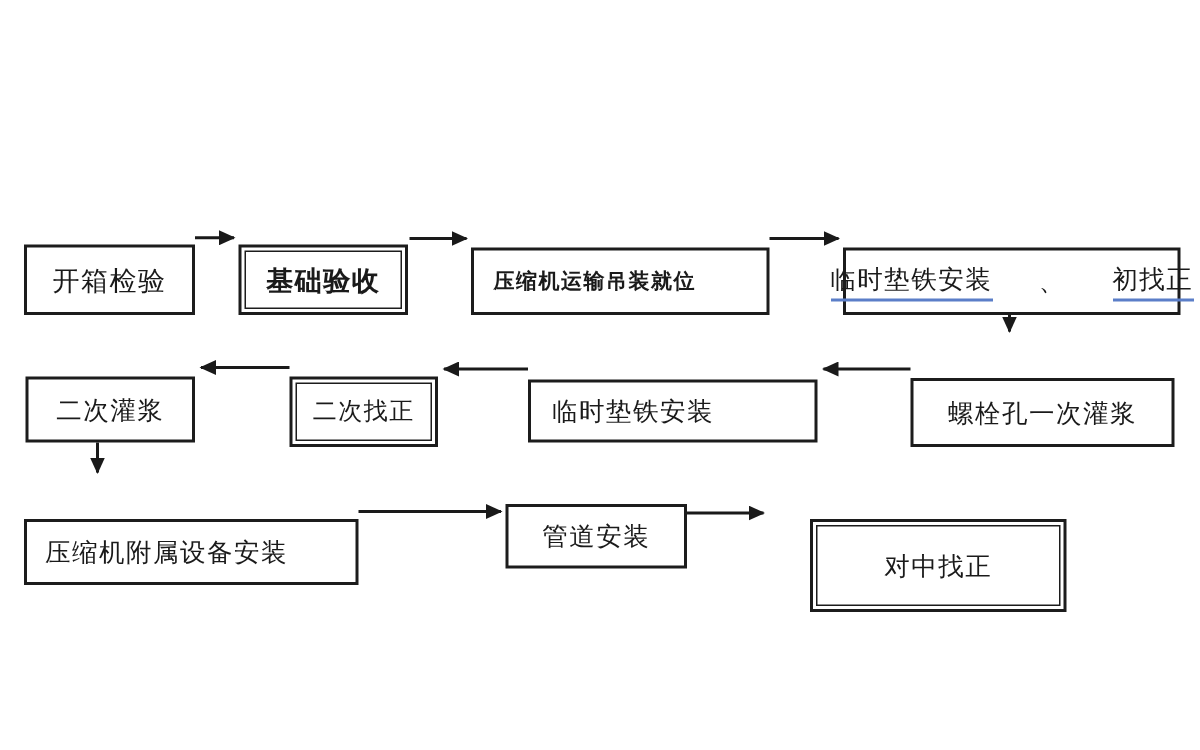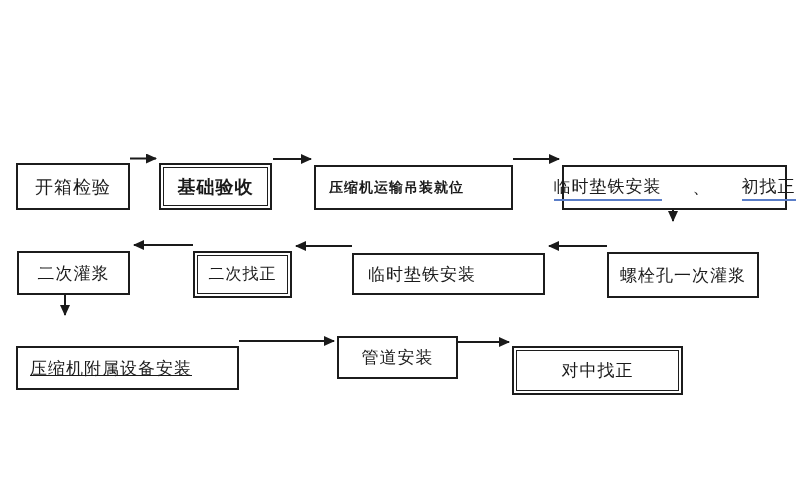--- a/index.html
+++ b/index.html
@@ -66,33 +66,33 @@
   <div class="node double" style="left:159px; top:135px; width:113px; height:47px; font-size:18px;font-weight:bold;">基础验收</div>
 
   <div class="node align-left" style="left:314px; top:137px; width:199px; height:45px; font-size:14px; padding-left:13px;font-weight:bold;">压缩机运输吊装就位</div>
 
   <div class="node" style="left:562px; top:137px; width:225px; height:45px;gap:31px;">
     <span class="ul">临时垫铁安装</span>
       <span>、</span>
       <span class="ul">初找正</span>
   </div>
 
-  <div class="node" style="left:607px; top:224px; width:152px; height:46px;">螺栓孔一次灌浆</div>
+  <div class="node" style="left:607px; top:224px; width:176px; height:46px;">螺栓孔一次灌浆</div>
 
   <div class="node align-left" style="left:352px; top:225px; width:193px; height:42px; padding-left:14px;">临时垫铁安装</div>
 
   <div class="node" style="left:17px; top:223px; width:113px; height:44px;">二次灌浆</div>
 
   <div class="node double" style="left:193px; top:223px; width:99px; height:47px; font-size:16px;">二次找正</div>
 
-  <div class="node align-left" style="left:16px; top:318px; width:223px; height:44px; padding-left:12px;text-decoration:underline;">压缩机附属设备安装</div>
+  <div class="node align-left" style="left:16px; top:318px; width:223px; height:44px; padding-left:12px;">压缩机附属设备安装</div>
 
   <div class="node" style="left:337px; top:308px; width:121px; height:43px;">管道安装</div>
 
-  <div class="node double" style="left:512px; top:318px; width:171px; height:49px;">对中找正</div>
+  <div class="node double" style="left:540px; top:318px; width:171px; height:62px;">对中找正</div>
 
   <svg id="arrows" width="800" height="500" viewBox="0 0 800 500">
     <defs>
       <marker id="ah" markerUnits="userSpaceOnUse" markerWidth="12" markerHeight="10" refX="10" refY="5" orient="auto">
         <path d="M0,0 L11,5 L0,10 Z" fill="#1a1a1a"></path>
       </marker>
     </defs>
     <line x1="130" y1="158.5" x2="156" y2="158.5" marker-end="url(#ah)"></line>
     <line x1="273" y1="159" x2="311" y2="159" marker-end="url(#ah)"></line>
     <line x1="513" y1="159" x2="559" y2="159" marker-end="url(#ah)"></line>

